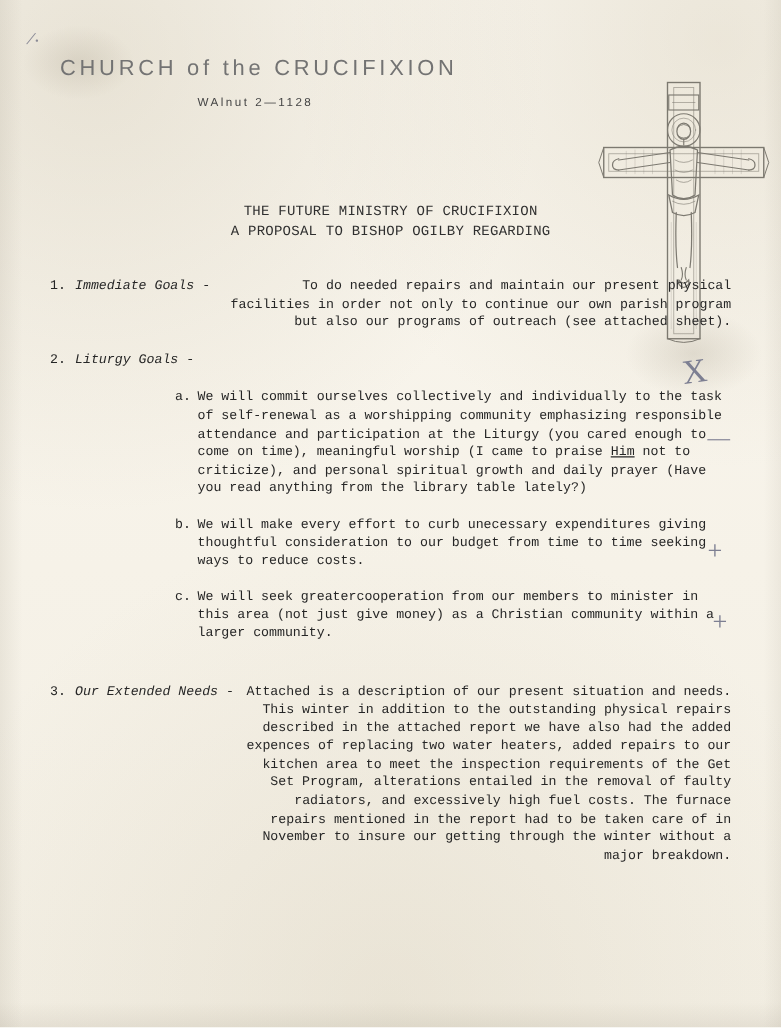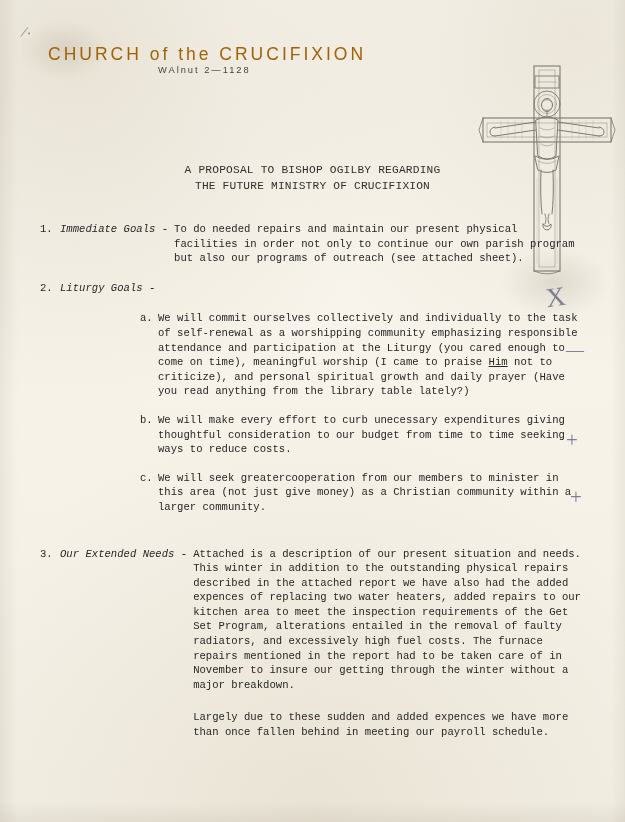--- a/index.html
+++ b/index.html
@@ -48,36 +48,37 @@
   .letterhead {
     position: absolute;
     left: 48px;
     top: 44px;
     width: 470px;
   }
   .church-name {
     font-family: "Liberation Sans", sans-serif;
     font-size: 17.5px;
     letter-spacing: 3.0px;
-    color: #a16207;
+    color: #737373;
     white-space: nowrap;
   }
   .church-address {
     font-family: "Liberation Sans", sans-serif;
     font-size: 9.3px;
     letter-spacing: 2.0px;
     color: #444;
     margin-top: 7px;
     white-space: nowrap;
   }
   .church-phone {
     font-family: "Liberation Sans", sans-serif;
     font-size: 9.3px;
     letter-spacing: 2.0px;
     color: #444;
+    margin-top: 12px;
     padding-left: 110px;
     white-space: nowrap;
   }
 
   
   .crucifix {
     position: absolute;
     right: 8px;
     top: 58px;
     width: 140px;
@@ -119,20 +120,21 @@
     white-space: nowrap;
   }
   .item-label {
     flex: 0 0 auto;
     white-space: nowrap;
     padding-right: 6px;
     font-style: italic;
   }
   .item-text {
     flex: 1 1 auto;
+    text-align: right;
   }
   .item-text p { margin: 0; }
   .item-text p + p { margin-top: 13px; }
 
   .sub-list {
     margin-top: 16px;
     margin-left: 100px;
     margin-bottom: 2px;
   }
   .sub-item {
@@ -242,22 +244,22 @@
           <line x1="102" y1="62" x2="102" y2="81"></line>
           <line x1="109" y1="62" x2="109" y2="81"></line>
           <line x1="116" y1="62" x2="116" y2="81"></line>
           <line x1="60" y1="120" x2="60" y2="205"></line>
           <line x1="80" y1="120" x2="80" y2="205"></line>
         </g>
       </g>
     </svg>
 
     <div class="title-block">
+      <div>THE FUTURE MINISTRY OF CRUCIFIXION</div>
       <div>A PROPOSAL TO BISHOP OGILBY REGARDING</div>
-      <div>THE FUTURE MINISTRY OF CRUCIFIXION</div>
     </div>
 
     <div class="body">
 
       <div class="item">
         <div class="item-num">1.</div>
         <div class="item-label">Immediate Goals -</div>
         <div class="item-text">
           <p>To do needed repairs and maintain our present physical facilities in order not only to continue our own parish program but also our programs of outreach (see attached sheet).</p>
         </div>
@@ -283,21 +285,20 @@
         </div>
       </div>
 
       <div class="needs-gap"></div>
 
       <div class="item" style="margin-top:26px;">
         <div class="item-num">3.</div>
         <div class="item-label">Our Extended Needs -</div>
         <div class="item-text">
           <p>Attached is a description of our present situation and needs. This winter in addition to the outstanding physical repairs described in the attached report we have also had the added expences of replacing two water heaters, added repairs to our kitchen area to meet the inspection requirements of the Get Set Program, alterations entailed in the removal of faulty radiators, and excessively high fuel costs. The furnace repairs mentioned in the report had to be taken care of in November to insure our getting through the winter without a major breakdown.</p>
-          <p style="margin-top:18px;">Largely due to these sudden and added expences we have more than once fallen behind in meeting our payroll schedule.</p>
         </div>
       </div>
 
     </div>
   </div>
 
   <div class="mark mark-x1">X</div>
   <div class="mark mark-dash">—</div>
   <div class="mark mark-plus1">+</div>
   <div class="mark mark-plus2">+</div>

